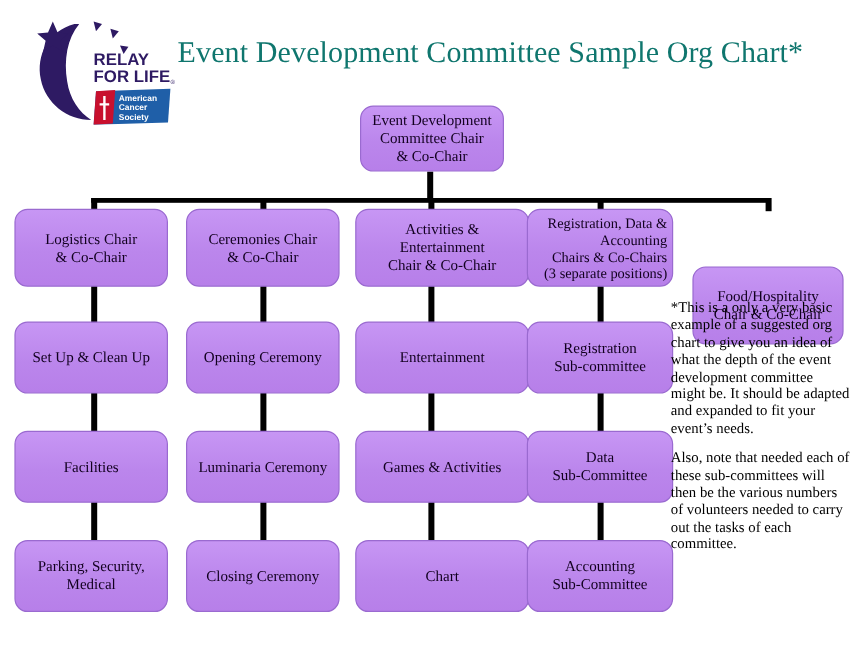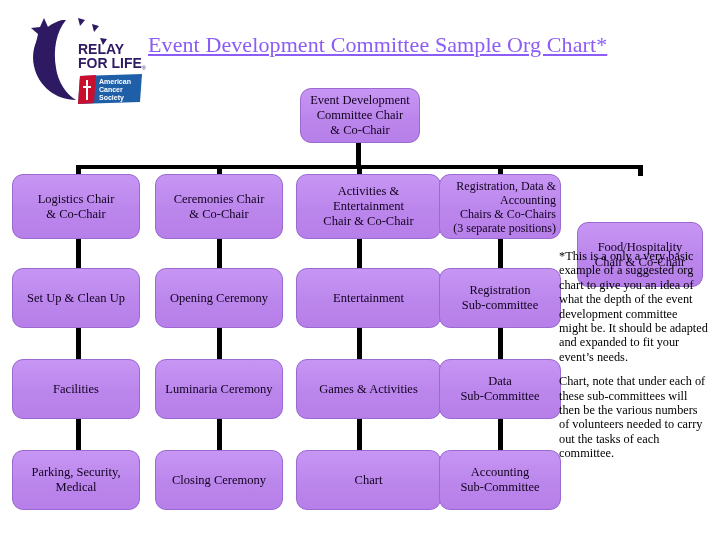--- a/index.html
+++ b/index.html
@@ -29,28 +29,27 @@
     height: 92px;
   }
   #logo svg { display: block; }
 
   
   #chart-title {
     position: absolute;
     left: 148px;
     top: 30px;
     width: 540px;
-    font-size: 22px;
+    font-size: 25px;
     line-height: 30px;
     font-weight: normal;
     letter-spacing: 0.1px;
-    color: #8b5cf6;
+    color: #0f766e;
     font-family: "Liberation Serif", "DejaVu Serif", serif;
     white-space: nowrap;
-    text-decoration: underline;
   }
 
   
   .conn {
     position: absolute;
     background: #000000;
   }
 
   
   .node {
@@ -217,16 +216,16 @@
   </div>
   <div class="node row4 col3">
     <span class="lbl">Chart</span>
   </div>
   <div class="node row4 col4">
     <span class="lbl">Accounting<br>Sub-Committee</span>
   </div>
 
   <div id="notes">
     <p>*This is a only a very basic example of a suggested org chart to give you an idea of what the depth of the event development committee might be. It should be adapted and expanded to fit your event’s needs.</p>
-    <p>Chart, note that under each of these sub-committees will then be the various numbers of volunteers needed to carry out the tasks of each committee.</p>
+    <p>Also, note that needed each of these sub-committees will then be the various numbers of volunteers needed to carry out the tasks of each committee.</p>
   </div>
 
 </div>
 
 </body></html>

